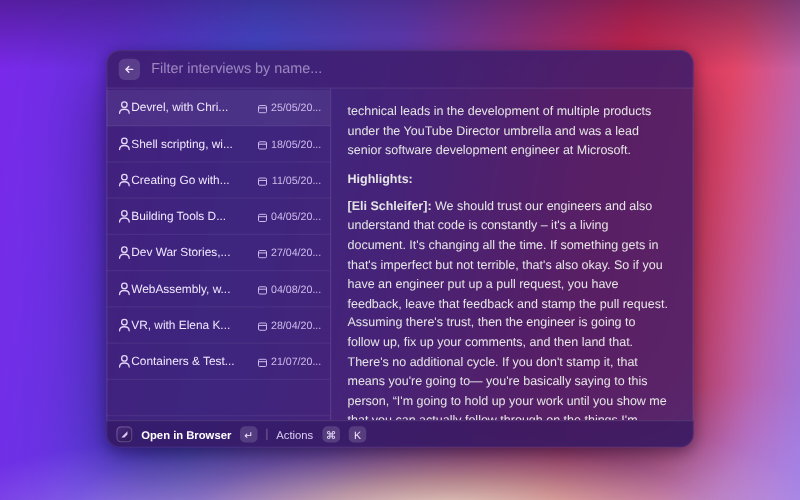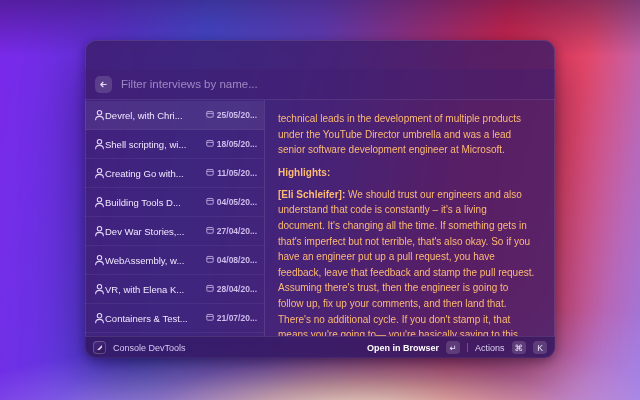--- a/index.html
+++ b/index.html
@@ -40,21 +40,20 @@
                inset 0 0 0 1px rgba(255,255,255,0.10);
     display:flex; flex-direction:column;
   }
 
   
   #searchbar {
     height:31px; flex:0 0 31px; display:flex; align-items:center;
     padding:0 10px; gap:9px;
     border-bottom:1px solid rgba(255,255,255,0.09);
     background:rgba(62,30,112,0.35);
-    margin-top:29px;
   }
   #back-btn {
     width:17px; height:17px; border-radius:5px; flex:0 0 17px;
     background:rgba(255,255,255,0.14);
     display:flex; align-items:center; justify-content:center;
     color:#e7dcf8; font-size:10px; line-height:1;
   }
   #search-input {
     flex:1; border:none; outline:none; background:transparent;
     color:#efe6ff; font-size:11.5px;
@@ -74,29 +73,29 @@
     padding:0 7px 0 9px;
     border-bottom:1px solid rgba(255,255,255,0.055);
   }
   .row.sel { background:rgba(255,255,255,0.065); }
   .person { flex:0 0 11px; width:11px; height:12px; color:#e4d7fa; }
   .rtitle {
     flex:1 1 auto; min-width:0; color:#f1e9ff; font-size:9.5px;
     white-space:nowrap; overflow:hidden; text-overflow:ellipsis;
   }
   .rdate {
-    flex:0 0 auto; display:flex; align-items:flex-start; gap:3px;
-    color:#cdbbeb; font-size:8.5px; white-space:nowrap;font-weight:bold;
+    flex:0 0 auto; display:flex; align-items:flex-end; gap:3px;
+    color:#cdbbeb; font-size:8.5px; white-space:nowrap;
   }
   .cal { width:8px; height:8px; flex:0 0 8px; color:#cdbbeb; }
 
   
   #detail {
     flex:1; min-width:0; overflow:hidden; position:relative;
-    padding:11px 20px 4px 13px; color:#fdba74;
+    padding:11px 20px 4px 13px; color:#e5e5e5;
   }
   #detail p { font-size:10px; line-height:1.56; margin-bottom:9px; }
   #detail .hl { font-weight:bold; font-size:10px; margin-bottom:9px; }
   #detail .spk { font-weight:bold;margin-top:16px; }
 
   
   #footer {
     height:22px; flex:0 0 22px; display:flex; align-items:center;
     padding:0 8px; gap:7px;
     border-top:1px solid rgba(255,255,255,0.10);
@@ -259,21 +258,20 @@
       </div>
 
     </div>
 
     <div id="footer">
       <div id="app-icon">
         <svg width="7" height="7" viewBox="0 0 10 10" fill="#d9cbf5">
           <path d="M1.5 8.5 8.5 1.5 8.5 5 5 8.5z"></path>
         </svg>
       </div>
-      <span id="app-name">Console DevTools</span>
       <span id="open-label">Open in Browser</span>
       <span class="kbd">↵</span>
       <span class="vdiv"></span>
       <span id="actions-label">Actions</span>
       <span class="kbd">⌘</span>
       <span class="kbd">K</span>
     </div>
 
   </div>
 </div>

